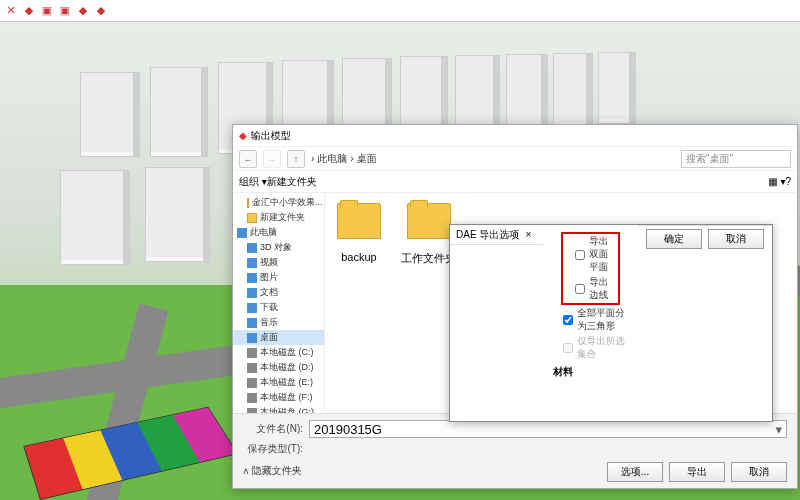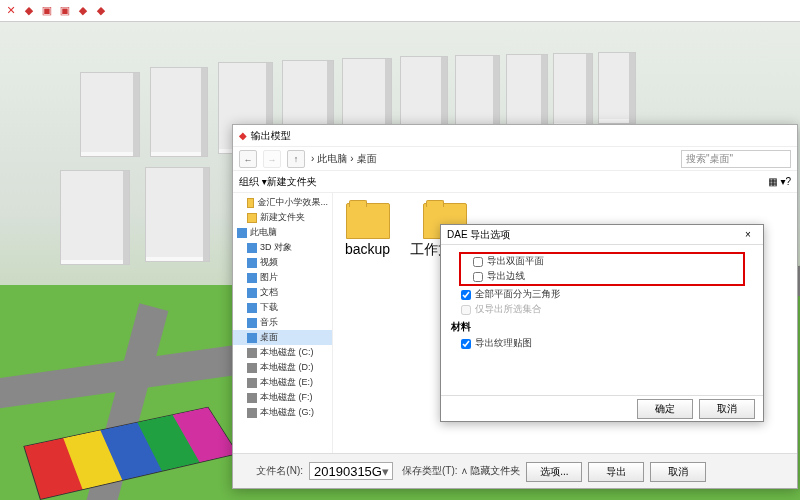--- a/index.html
+++ b/index.html
@@ -16,43 +16,43 @@
 
 .dialog1 { position: absolute; top: 124px; left: 232px; width: 566px; height: 365px; background: #fff; border: 1px solid #aaa; box-shadow: 0 2px 12px rgba(0,0,0,0.3); display: flex; flex-direction: column; font-size: 10px; }
 .d1-title { height: 22px; display: flex; align-items: center; padding: 0 6px; border-bottom: 1px solid #eee; }
 .d1-title .icon { color: #d33; margin-right: 4px; }
 .d1-nav { height: 24px; display: flex; align-items: center; padding: 0 6px; gap: 6px; border-bottom: 1px solid #eee; }
 .navbtn { width: 18px; height: 18px; border: 1px solid #ccc; border-radius: 2px; display: flex; align-items: center; justify-content: center; font-size: 9px; color: #666; background: #f8f8f8; }
 .d1-crumb { flex: 1; font-size: 10px; color: #333; display: flex; align-items: center; gap: 3px; }
 .d1-search { width: 110px; height: 18px; border: 1px solid #ccc; font-size: 10px; padding: 0 4px; color: #888; display: flex; align-items: center; }
 .d1-toolbar { height: 22px; display: flex; align-items: center; padding: 0 6px; border-bottom: 1px solid #eee; font-size: 10px; }
 .d1-body { flex: 1; display: flex; overflow: hidden; }
-.d1-tree { width: 100px; border-right: 1px solid #eee; padding: 2px 0; overflow: hidden; }
+.d1-tree { width: 92px; border-right: 1px solid #eee; padding: 2px 0; overflow: hidden; }
 .tree-item { display: flex; align-items: center; padding: 1px 4px; font-size: 9px; color: #333; gap: 3px; white-space: nowrap; }
 .tree-item.l1 { padding-left: 4px; }
 .tree-item.l2 { padding-left: 14px; }
 .tree-item.sel { background: #d0e4fa; }
 .tree-icon { width: 10px; height: 10px; display: inline-block; }
 .ti-folder { background: #f5c84a; border: 1px solid #d0a030; }
 .ti-pc { background: #4a90d9; }
 .ti-disk { background: #888; }
 .d1-files { flex: 1; padding: 10px 12px; display: flex; gap: 20px; align-items: flex-start; }
-.file-item { display: flex; flex-direction: column; align-items: center; gap: 2px; font-size: 14px; }
+.file-item { display: flex; flex-direction: column; align-items: center; gap: 12px; font-size: 11px; }
 .folder-icon { width: 44px; height: 36px; background: #f5c84a; border: 1px solid #d0a030; border-radius: 2px 2px 0 0; position: relative; }
 .folder-icon::before { content: ''; position: absolute; top: -4px; left: 2px; width: 16px; height: 6px; background: #f5c84a; border: 1px solid #d0a030; border-bottom: none; border-radius: 2px 2px 0 0; }
-.d1-footer { border-top: 1px solid #ddd; background: #f3f3f3; padding: 6px 10px; display: flex; flex-direction: row; gap: 4px; font-size: 10px; }
+.d1-footer { border-top: 1px solid #ddd; background: #f3f3f3; padding: 6px 10px; display: flex; flex-direction: column; gap: 4px; font-size: 10px; }
 .d1-footer-row { display: flex; align-items: center; gap: 6px; }
 .d1-footer-row label { width: 60px; text-align: right; color: #444; }
 .d1-footer-row .field { flex: 1; height: 18px; border: 1px solid #aaa; background: #fff; padding: 0 4px; display: flex; align-items: center; font-size: 13px; }
 .d1-footer-row .field.drop::after { content: '▾'; margin-left: auto; color: #666; }
 .d1-buttons { display: flex; justify-content: flex-end; gap: 6px; padding-top: 2px; }
 .d1-hide { font-size: 10px; color: #333; display: flex; align-items: center; gap: 3px; }
 .btn { min-width: 56px; height: 20px; border: 1px solid #999; background: linear-gradient(#fff, #e8e8e8); font-size: 10px; display: flex; align-items: center; justify-content: center; }
 
-.dialog2 { position: absolute; top: 224px; left: 440px; width: 324px; height: 198px; background: #fff; border: 1px solid #888; box-shadow: 0 2px 10px rgba(0,0,0,0.3); font-size: 10px; display: flex; flex-direction: column; }
+.dialog2 { position: absolute; top: 224px; left: 449px; width: 324px; height: 198px; background: #fff; border: 1px solid #888; box-shadow: 0 2px 10px rgba(0,0,0,0.3); font-size: 10px; display: flex; flex-direction: row; }
 .d2-title { height: 20px; border-bottom: 1px solid #ddd; display: flex; align-items: center; padding: 0 6px; }
 .d2-title .close { margin-left: auto; width: 18px; text-align: center; }
 .d2-body { flex: 1; padding: 6px 10px; overflow: hidden; }
 .d2-section { font-weight: bold; margin: 3px 0 2px 0; font-size: 10px; }
 .d2-opt { display: flex; align-items: center; gap: 4px; font-size: 9.5px; padding: 1px 0 1px 10px; color: #333; }
 .d2-opt.dis { color: #aaa; }
 .d2-opt input { width: 10px; height: 10px; }
 .redbox { border: 2px solid #d00; padding: 0 2px; margin: 1px 8px; }
 .d2-foot { height: 26px; border-top: 1px solid #ddd; display: flex; align-items: center; justify-content: flex-end; gap: 6px; padding: 0 8px; }
 </style>
@@ -227,23 +227,19 @@
     </div>
     <div class="d2-opt">
         <input type="checkbox" checked="" style="">
         <span>全部平面分为三角形</span>
       </div>
     <div class="d2-opt dis">
         <input type="checkbox" disabled="" style="">
         <span>仅导出所选集合</span>
       </div>
     <div class="d2-section">材料</div>
-    <div class="d2-opt">
-        <input type="checkbox" checked="" style="">
-        <span>导出纹理贴图</span>
-      </div>
 
   </div>
   <div class="d2-foot">
     <div class="btn">确定</div>
     <div class="btn">取消</div>
   </div>
 </div>
 
 </body></html>

